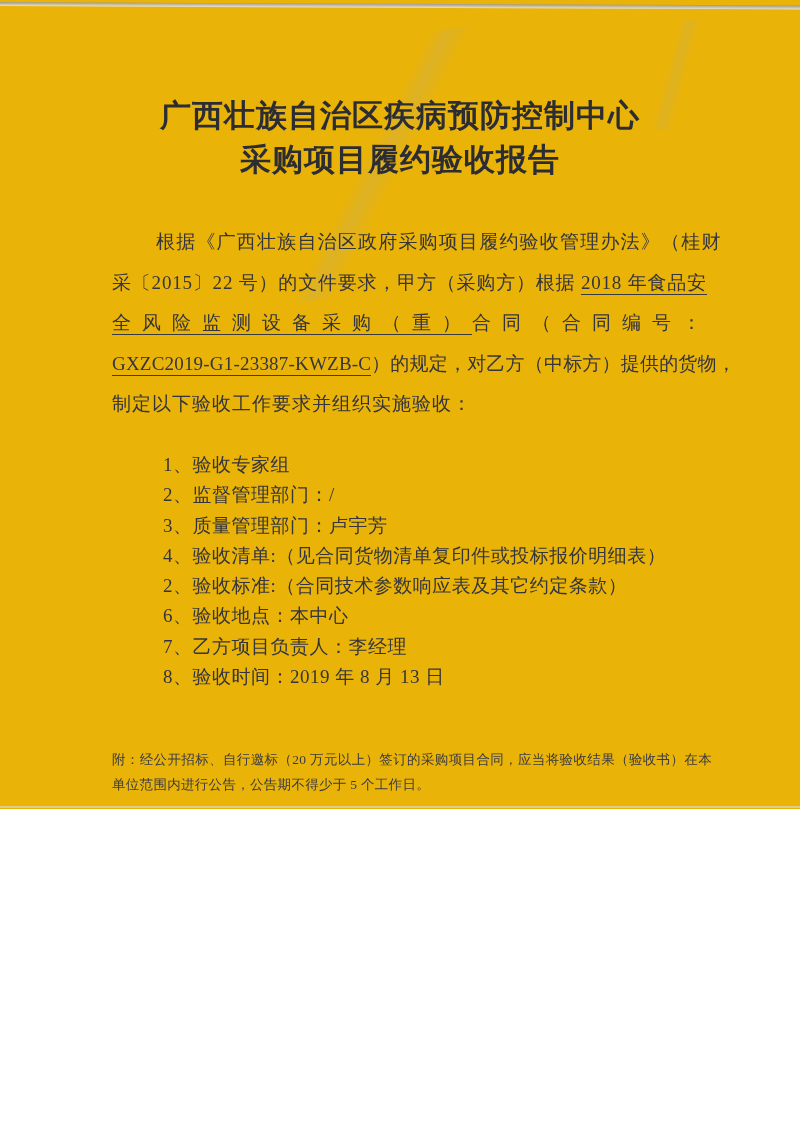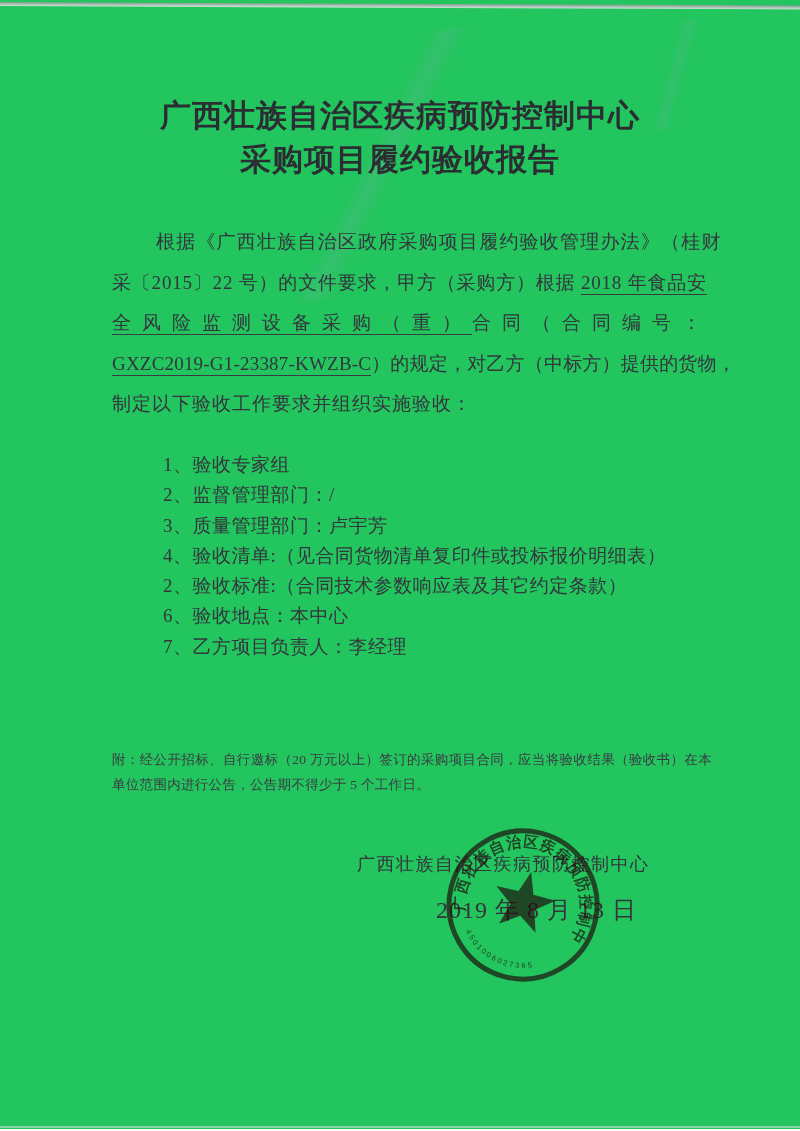--- a/index.html
+++ b/index.html
@@ -1,19 +1,19 @@
 <!DOCTYPE html>
 <html><head>
 <meta charset="utf-8">
 <style>
   html,body{margin:0;padding:0;background:#ffffff;}
   .page{
     position:relative;
-    width:800px;height:1129px;
-    background:#22c55e;
+    width:800px;height:809px;
+    background:#eab308;
     overflow:hidden;
     font-family:"Liberation Serif","DejaVu Serif",serif;
     color:#33343c;
   }
   
   .scan-edge-top{
     position:absolute;top:2px;left:-5px;width:810px;height:4px;
     background:linear-gradient(to bottom,#94969a,#e8eaec);
     transform:rotate(0.25deg);transform-origin:left center;opacity:.85;
   }
@@ -105,20 +105,21 @@
   </div>
 
   <div class="alist">
     <div class="li">1、验收专家组</div>
     <div class="li">2、监督管理部门：/</div>
     <div class="li">3、质量管理部门：卢宇芳</div>
     <div class="li">4、验收清单:（见合同货物清单复印件或投标报价明细表）</div>
     <div class="li">2、验收标准:（合同技术参数响应表及其它约定条款）</div>
     <div class="li">6、验收地点：本中心</div>
     <div class="li">7、乙方项目负责人：李经理</div>
+    <div class="li">8、验收时间：2019 年 8 月 13 日</div>
   </div>
 
   <div class="note"><span>附：</span><span>经公开招标、自行邀标（20 万元以上）签订的采购项目合同，应当将验收结果（验收书）在本单位范围内进行公告，公告期不得少于 5 个工作日。</span></div>
 
   <div class="sig-org">广西壮族自治区疾病预防控制中心</div>
   <div class="sig-date">2019 年 8 月 13 日</div>
 
   <svg class="stamp" viewBox="0 0 170 170">
     <defs>
       <path id="ringPath" d="M 30.5 104.8 A 58 58 0 1 1 139.5 104.8"></path>

